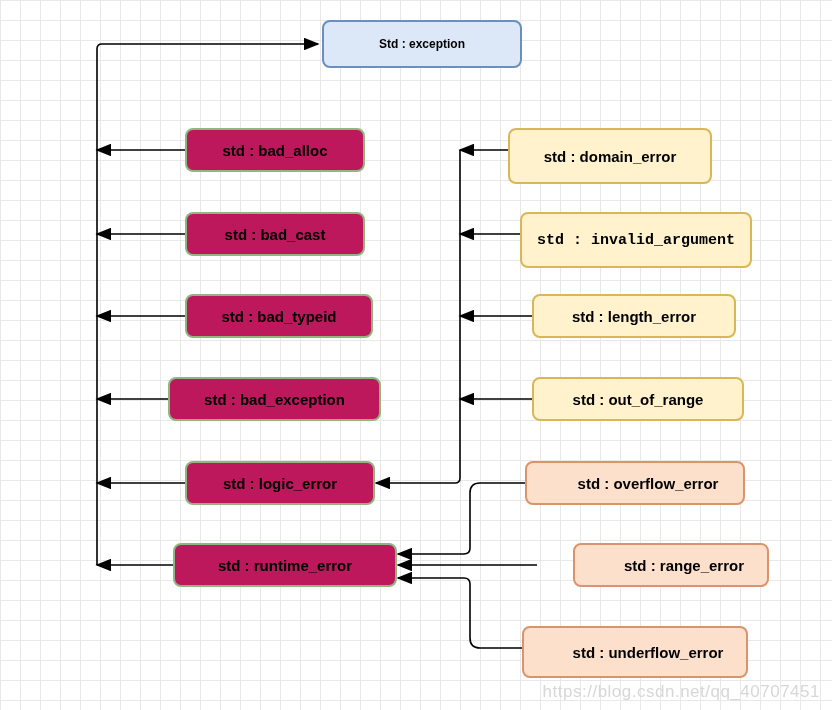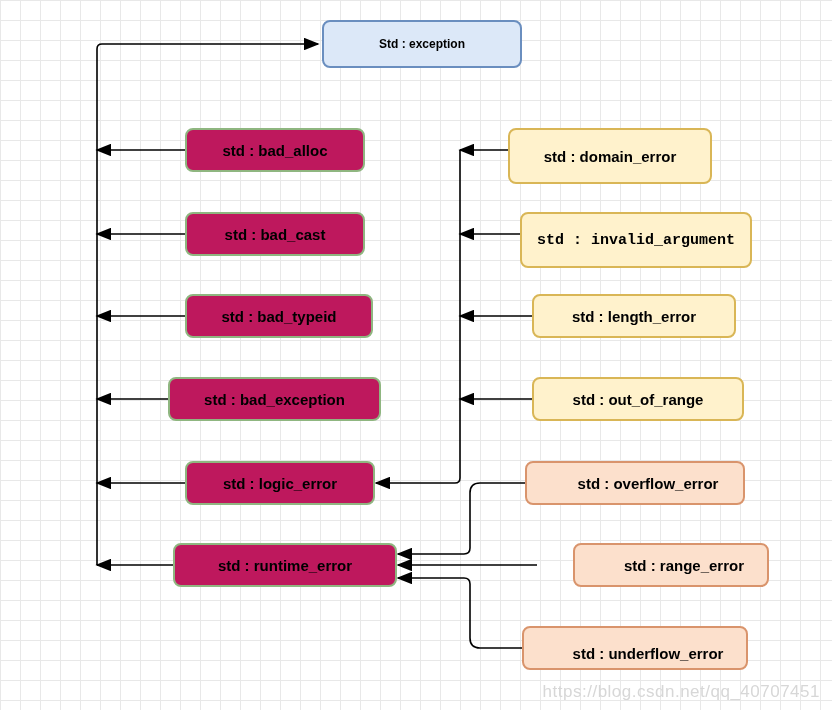--- a/index.html
+++ b/index.html
@@ -141,17 +141,17 @@
 <div class="node node-yellow" style="left:532px; top:377px; width:212px; height:44px;">
   <span>std : out_of_range</span>
 </div>
 
 <div class="node node-orange" style="left:525px; top:461px; width:220px; height:44px;">
   <span>std : overflow_error</span>
 </div>
 <div class="node node-orange" style="left:537px; top:543px; width:196px; height:44px;margin-left:36px;">
   <span>std : range_error</span>
 </div>
-<div class="node node-orange" style="left:522px; top:626px; width:226px; height:44px;align-items:flex-end;">
+<div class="node node-orange" style="left:522px; top:626px; width:226px; height:52px;">
   <span>std : underflow_error</span>
 </div>
 
 <div class="watermark">https://blog.csdn.net/qq_40707451</div>
 
 </body></html>

